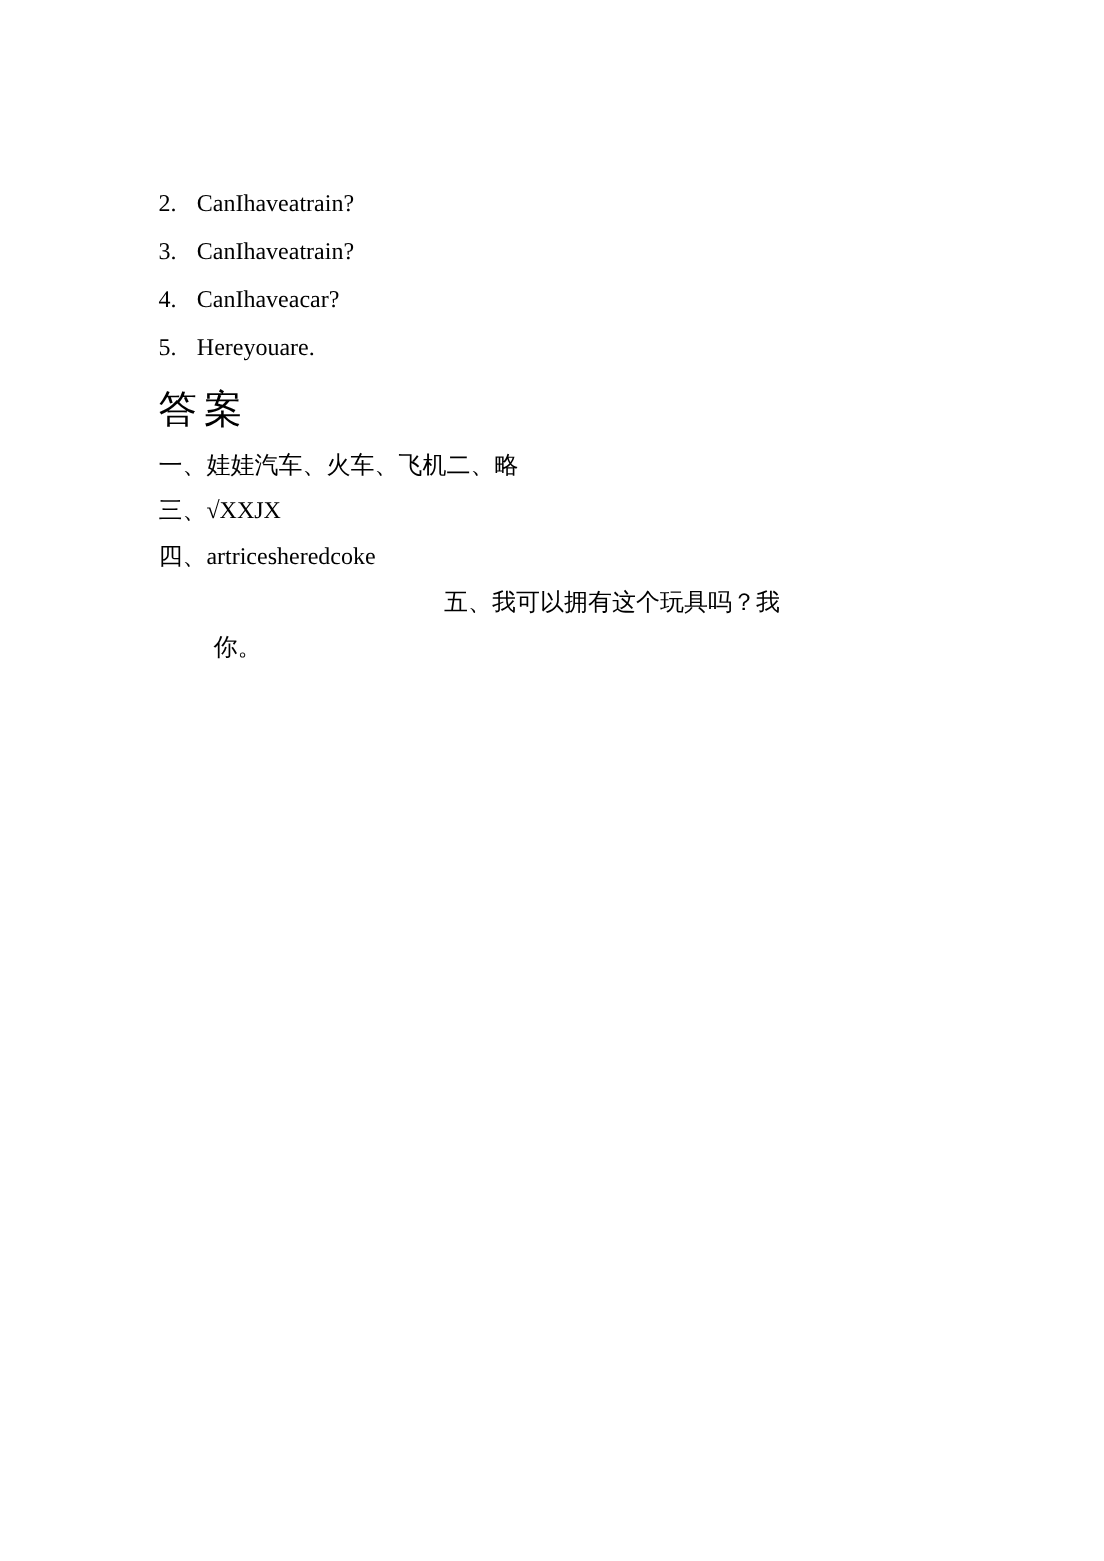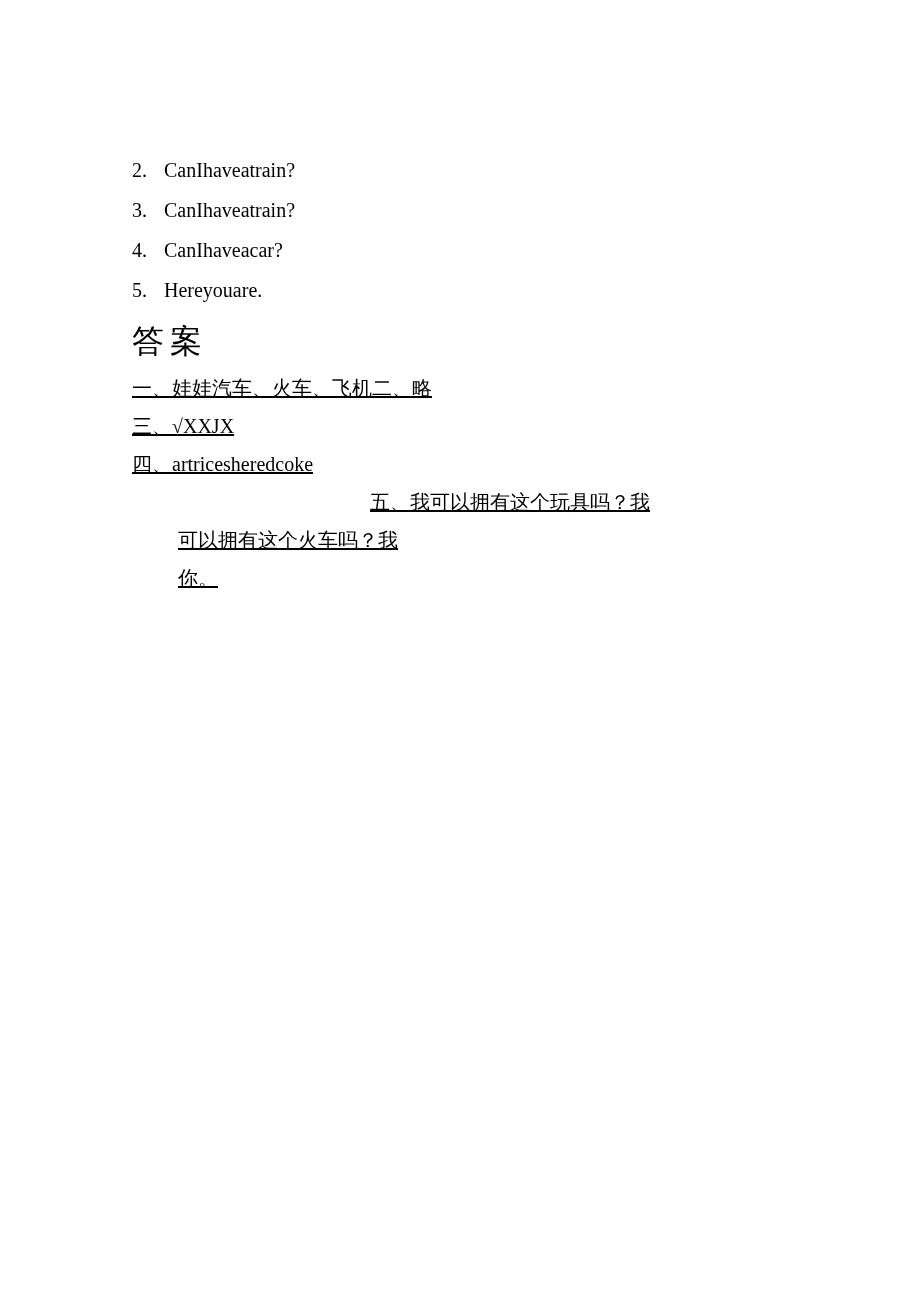--- a/index.html
+++ b/index.html
@@ -28,21 +28,20 @@
   .answer-heading {
     font-size: 32px;
     letter-spacing: 6px;
     margin-top: 10px;
     margin-bottom: 14px;
   }
   .cn-line {
     font-size: 20px;
     line-height: 1.0;
     margin-bottom: 18px;
-    text-decoration: underline;
   }
   .indent-block .cn-line {
     margin-left: 46px;
   }
   .first-of-five .cn-line:first-child {
     margin-left: 0;
     text-align: right;
   }
 </style>
 </head>
@@ -68,17 +67,16 @@
   </div>
 
   <div class="answer-heading">答案</div>
 
   <div class="cn-line">一、娃娃汽车、火车、飞机二、略</div>
   <div class="cn-line">三、√XXJX</div>
   <div class="cn-line">四、artricesheredcoke</div>
 
   <div class="indent-block first-of-five">
     <div class="cn-line">五、我可以拥有这个玩具吗？我</div>
-    <div class="cn-line">可以拥有这个火车吗？我</div>
     <div class="cn-line">你。</div>
   </div>
 
 </div>
 
 </body></html>

